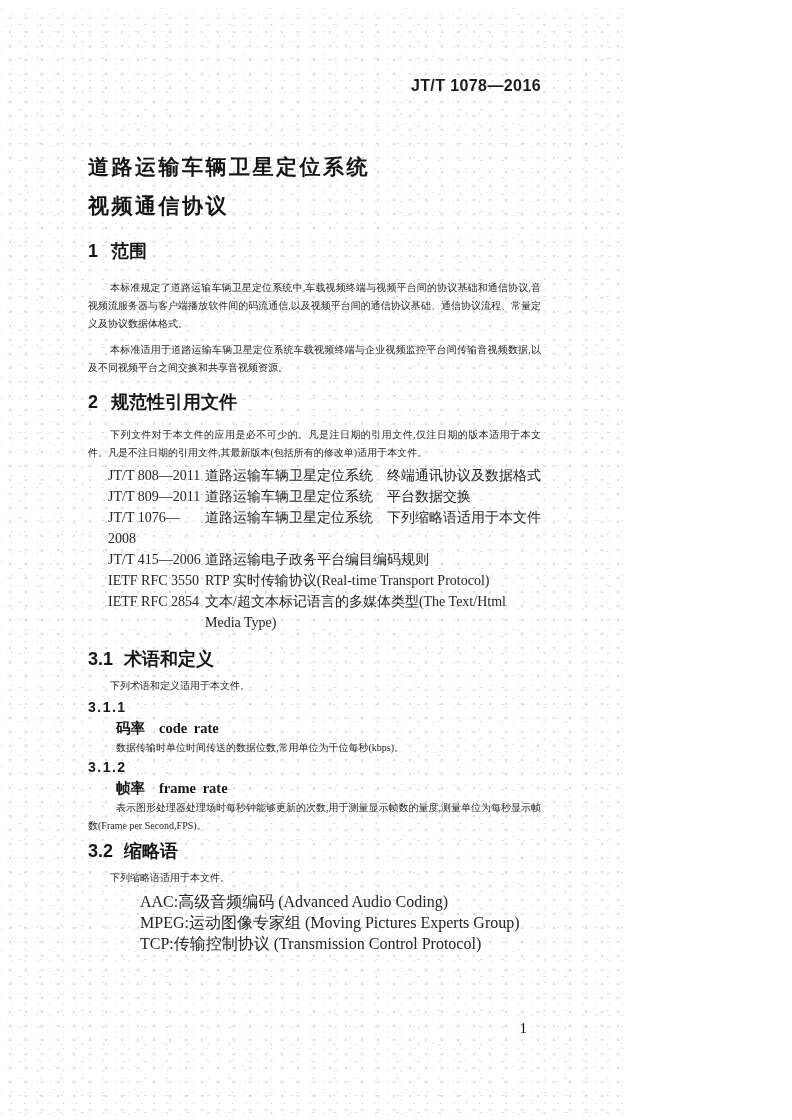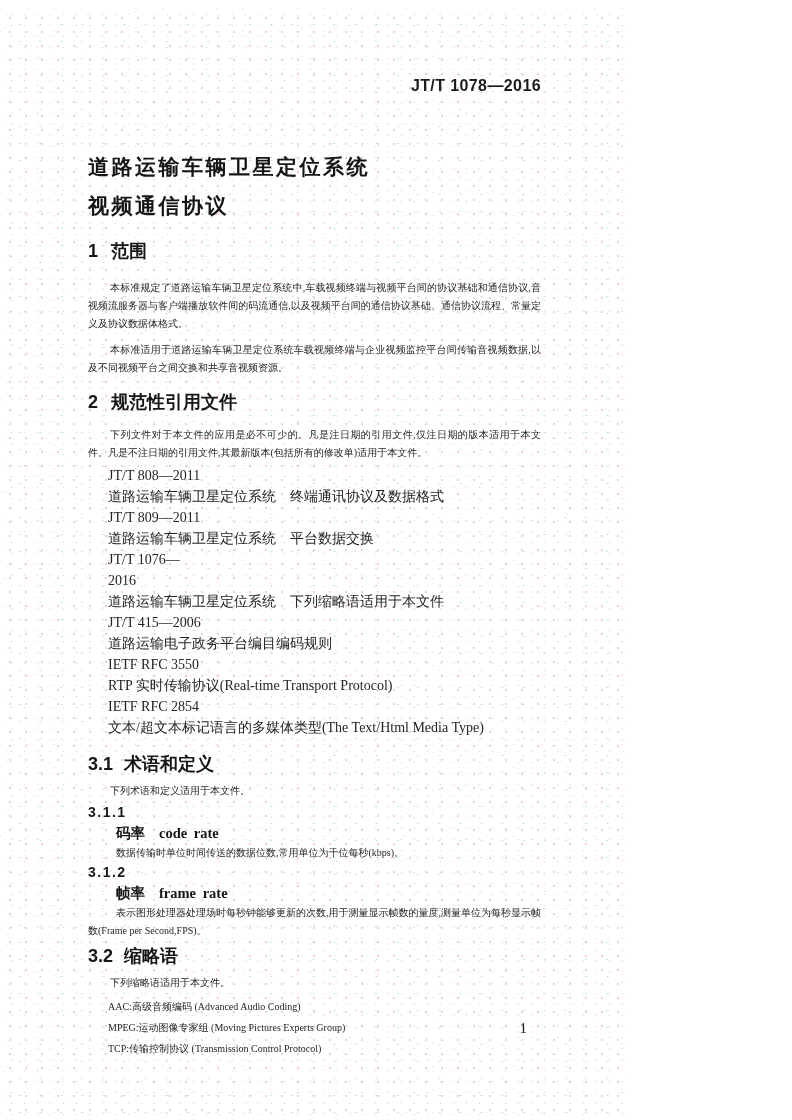--- a/index.html
+++ b/index.html
@@ -78,21 +78,21 @@
     text-indent: 22px;
     color: #242424;
   }
   .p1 { margin-top: 18px; }
   .p2 { margin-top: 8px; }
   .p-intro2 { margin-top: 14px; }
   .p-intro31 { margin-top: 8px; }
   .p-intro32 { margin-top: 8px; }
 
   .reflist { margin-top: 3px; padding-left: 20px; }
-  .ref { display: flex; font-size: 14px; line-height: 21px; color: #242424; flex-direction: column; }
+  .ref { display: flex; font-size: 14px; line-height: 21px; color: #242424; }
   .ref .refcode { width: 97px; flex: 0 0 auto; }
   .ref .reftitle { flex: 1; }
 
   .clause-num {
     font-family: "Liberation Sans", "DejaVu Sans", sans-serif;
     font-weight: bold;
     font-size: 14px;
     line-height: 20px;
     letter-spacing: 1.5px;
     color: #1a1a1a;
@@ -115,21 +115,21 @@
     margin-left: 14px;
     font-family: "Liberation Serif", "DejaVu Serif", serif;
     font-weight: bold;
     color: #161616;
     word-spacing: 3px;
   }
 
   p.def { text-indent: 28px; margin-top: 0; }
 
   .abbrs { margin-top: 4px; padding-left: 20px; }
-  .abbr { font-size: 10px; line-height: 21px; color: #242424; }
+  .abbr { font-size: 16px; line-height: 21px; color: #242424; margin-left: 32px; }
 
   .page-num {
     position: absolute;
     top: 1018px;
     right: 101px;
     font-size: 15px;
     line-height: 20px;
     font-family: "Liberation Serif", "DejaVu Serif", serif;
     color: #1a1a1a;
   }
@@ -161,21 +161,21 @@
     <div class="reflist">
       <div class="ref">
         <span class="refcode">JT/T 808—2011</span>
         <span class="reftitle">道路运输车辆卫星定位系统　终端通讯协议及数据格式</span>
       </div>
       <div class="ref">
         <span class="refcode">JT/T 809—2011</span>
         <span class="reftitle">道路运输车辆卫星定位系统　平台数据交换</span>
       </div>
       <div class="ref">
-        <span class="refcode">JT/T 1076—2016</span>
+        <span class="refcode">JT/T 1076—2008</span>
         <span class="reftitle">道路运输车辆卫星定位系统　下列缩略语适用于本文件</span>
       </div>
       <div class="ref">
         <span class="refcode">JT/T 415—2006</span>
         <span class="reftitle">道路运输电子政务平台编目编码规则</span>
       </div>
       <div class="ref">
         <span class="refcode">IETF RFC 3550</span>
         <span class="reftitle">RTP 实时传输协议(Real-time Transport Protocol)</span>
       </div>

